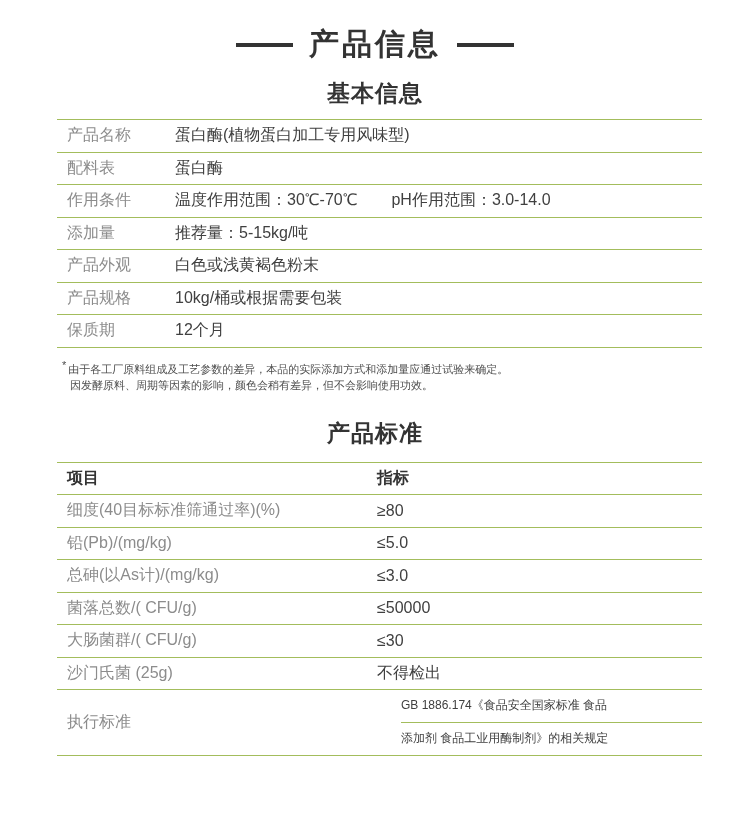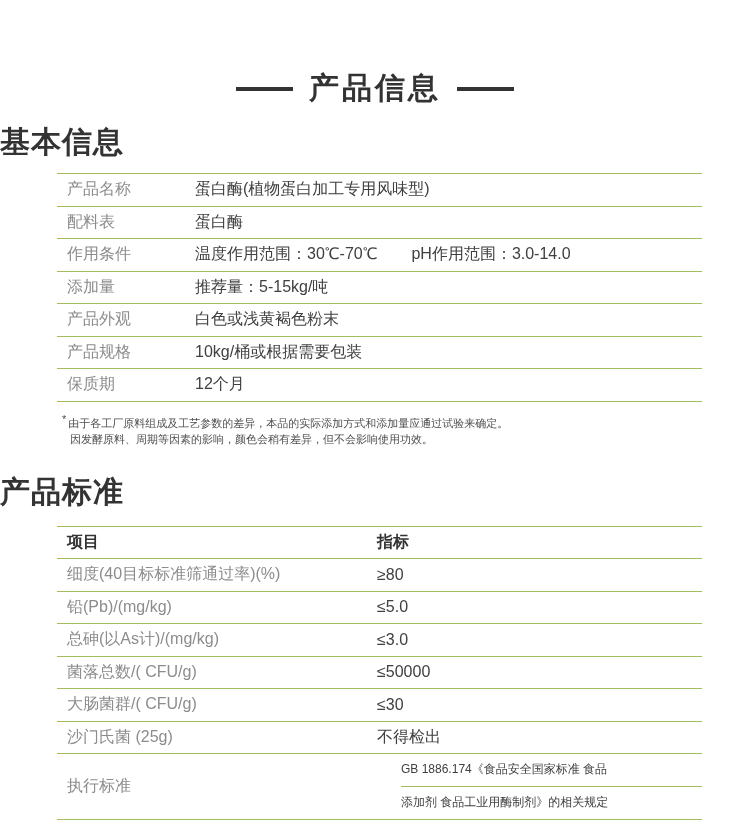--- a/index.html
+++ b/index.html
@@ -7,32 +7,32 @@
     --dark:#333333;
     --value:#404040;
     --label:#8c8c8c;
     --foot:#4d4d4d;
   }
   *{box-sizing:border-box;margin:0;padding:0;}
   html,body{width:750px;background:#ffffff;font-family:"Liberation Sans",sans-serif;}
   .page{position:relative;width:750px;height:840px;background:#fff;overflow:hidden;}
 
   
-  .main-title{display:flex;align-items:center;justify-content:center;gap:16px;padding-top:24px;margin-top:44px;}
+  .main-title{display:flex;align-items:center;justify-content:center;gap:16px;padding-top:24px;}
   .dash{width:57px;height:4px;background:#333;}
   .title-text{font-size:30px;font-weight:bold;color:var(--dark);letter-spacing:3px;}
 
-  .sub-heading{font-size:30px;font-weight:600;color:var(--dark);margin-top:13px;letter-spacing:1px;}
+  .sub-heading{text-align:center;font-size:23px;font-weight:600;color:var(--dark);margin-top:13px;letter-spacing:1px;}
 
   
   .tbl{width:645px;margin-left:57px;border-bottom:1px solid var(--green);}
   .tbl-1{margin-top:10px;}
   .row{display:flex;align-items:center;height:32.5px;border-top:1px solid var(--green);font-size:16px;}
   .t1-label{width:118px;padding-left:10px;color:var(--label);flex-shrink:0;font-family:Liberation Mono, monospace;}
-  .t1-value{color:var(--value);margin-left:20px;}
+  .t1-value{color:var(--value);}
   .t1-value2{color:var(--value);margin-left:34px;}
 
   
   .footnote{margin:9px 0 0 62px;font-size:11px;color:var(--foot);line-height:16px;}
   .footnote .mark{font-size:11px;vertical-align:4px;margin-right:2px;}
   .footnote-line2{margin-left:8px;}
 
   
   .sec2-heading{margin-top:25px;}
   .tbl-2{margin-top:13px;}

